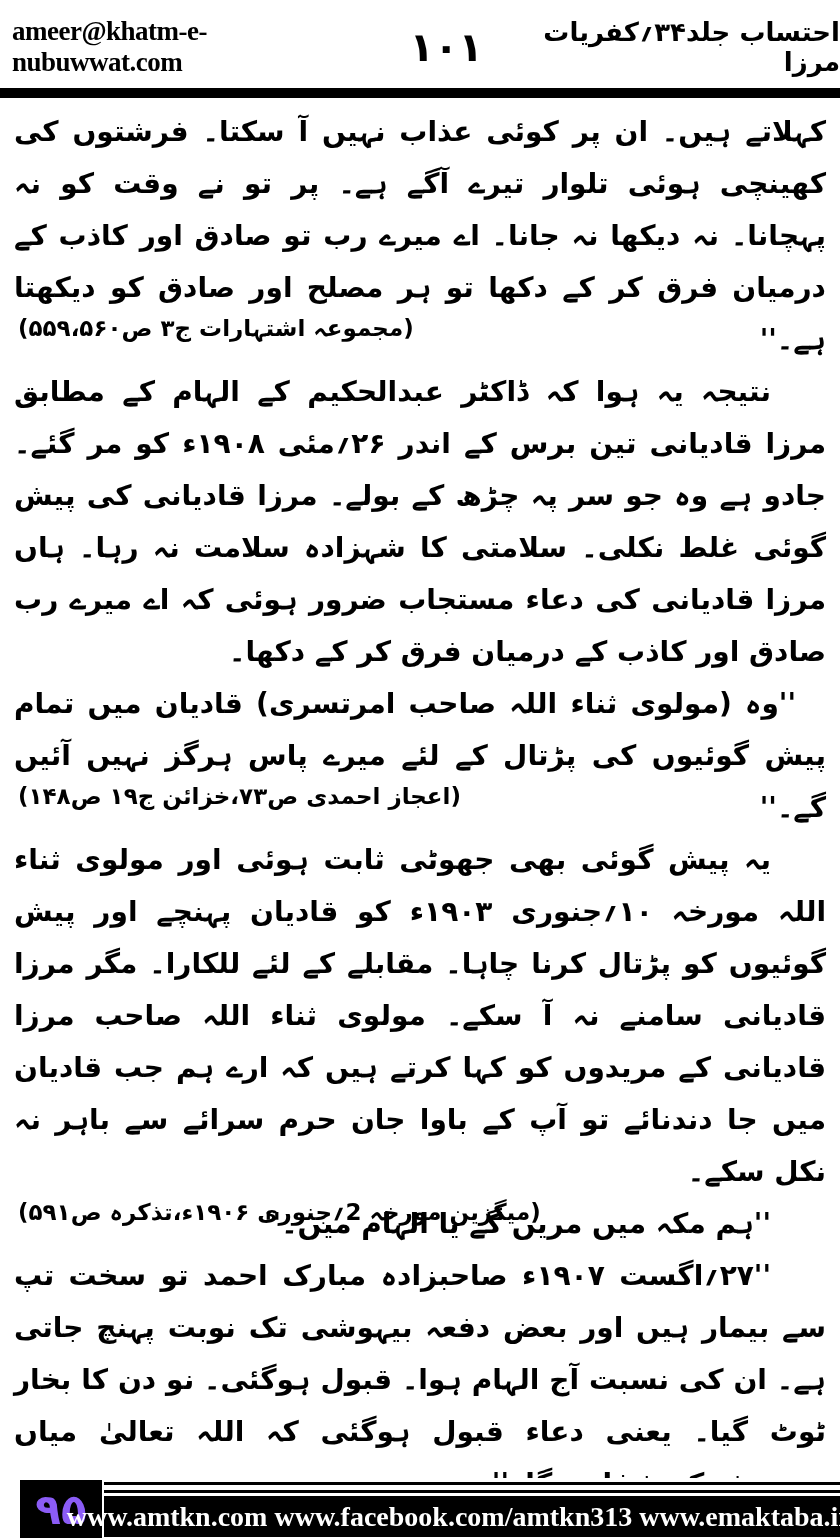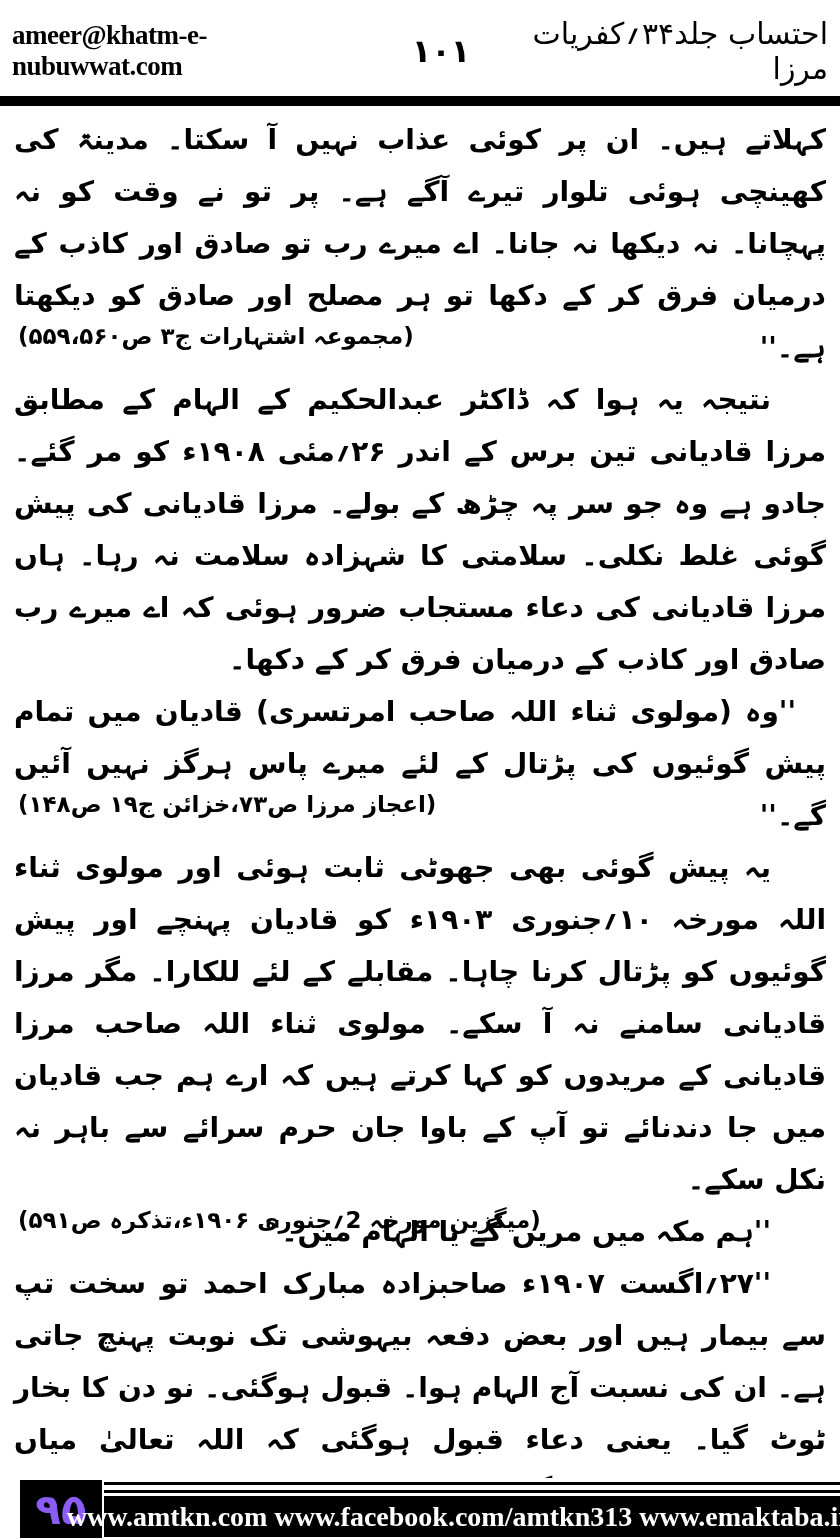--- a/index.html
+++ b/index.html
@@ -8,33 +8,33 @@
     width:840px;height:1540px;
     margin:0 auto;
     background:#ffffff;
     color:#000;
     overflow:hidden;
     font-family:"DejaVu Sans",sans-serif;
   }
   
   .hdr{
     display:flex;align-items:center;
-    padding:16px 12px 4px 12px;
+    padding:16px 0 4px 12px;
   }
   .hdr-email{
     font-family:"Liberation Serif",serif;
     font-weight:700;font-size:27px;letter-spacing:-0.5px;
   }
   .hdr-num{
-    font-weight:700;font-size:32px;
+    font-weight:700;font-size:40px;
     margin-left:37px;line-height:1;
   }
   .hdr-title{
     margin-left:auto;direction:rtl;
-    font-weight:400;font-size:30px;
+    font-weight:700;font-size:26px;
   }
   .rule{height:10px;background:#000;margin-top:6px;}
   
   .body{
     direction:rtl;
     text-align:justify;
     padding:8px 14px 0 14px;
     font-size:28px;font-weight:700;
     line-height:52px;
   }
@@ -75,31 +75,31 @@
   <div class="hdr">
     <span class="hdr-email">ameer@khatm-e-nubuwwat.com</span>
     <span class="hdr-num">۱۰۱</span>
     <span class="hdr-title">احتساب جلد۳۴؍کفریات مرزا</span>
   </div>
   <div class="rule"></div>
 
   <div class="body">
 
     <p class="para">
-      <span>کہلاتے ہیں۔ ان پر کوئی عذاب نہیں آ سکتا۔ مدینۃ کی کھینچی ہوئی تلوار تیرے آگے ہے۔ پر تو نے وقت کو نہ پہچانا۔ نہ دیکھا نہ جانا۔ اے میرے رب تو صادق اور کاذب کے درمیان فرق کر کے دکھا تو ہر مصلح اور صادق کو دیکھتا ہے۔''</span>
+      <span>کہلاتے ہیں۔ ان پر کوئی عذاب نہیں آ سکتا۔ فرشتوں کی کھینچی ہوئی تلوار تیرے آگے ہے۔ پر تو نے وقت کو نہ پہچانا۔ نہ دیکھا نہ جانا۔ اے میرے رب تو صادق اور کاذب کے درمیان فرق کر کے دکھا تو ہر مصلح اور صادق کو دیکھتا ہے۔''</span>
       <span class="cite">(مجموعہ اشتہارات ج۳ ص۵۵۹،۵۶۰)</span>
     </p>
 
     <p class="para indent">
       <span>نتیجہ یہ ہوا کہ ڈاکٹر عبدالحکیم کے الہام کے مطابق مرزا قادیانی تین برس کے اندر ۲۶؍مئی ۱۹۰۸ء کو مر گئے۔ جادو ہے وہ جو سر پہ چڑھ کے بولے۔ مرزا قادیانی کی پیش گوئی غلط نکلی۔ سلامتی کا شہزادہ سلامت نہ رہا۔ ہاں مرزا قادیانی کی دعاء مستجاب ضرور ہوئی کہ اے میرے رب صادق اور کاذب کے درمیان فرق کر کے دکھا۔</span>
     </p>
 
     <p class="para indent-sm">
       <span>''وہ (مولوی ثناء اللہ صاحب امرتسری) قادیان میں تمام پیش گوئیوں کی پڑتال کے لئے میرے پاس ہرگز نہیں آئیں گے۔''</span>
-      <span class="cite">(اعجاز مرزا ص۷۳،خزائن ج۱۹ ص۱۴۸)</span>
+      <span class="cite">(اعجاز احمدی ص۷۳،خزائن ج۱۹ ص۱۴۸)</span>
     </p>
 
     <p class="para indent">
       <span>یہ پیش گوئی بھی جھوٹی ثابت ہوئی اور مولوی ثناء اللہ مورخہ ۱۰؍جنوری ۱۹۰۳ء کو قادیان پہنچے اور پیش گوئیوں کو پڑتال کرنا چاہا۔ مقابلے کے لئے للکارا۔ مگر مرزا قادیانی سامنے نہ آ سکے۔ مولوی ثناء اللہ صاحب مرزا قادیانی کے مریدوں کو کہا کرتے ہیں کہ ارے ہم جب قادیان میں جا دندنائے تو آپ کے باوا جان حرم سرائے سے باہر نہ نکل سکے۔</span>
     </p>
 
     <p class="para indent">
       <span>''ہم مکہ میں مریں گے یا الہام میں۔''</span>
       <span class="cite">(میگزین مورخہ 2؍جنوری ۱۹۰۶ء،تذکرہ ص۵۹۱)</span>
     </p>

